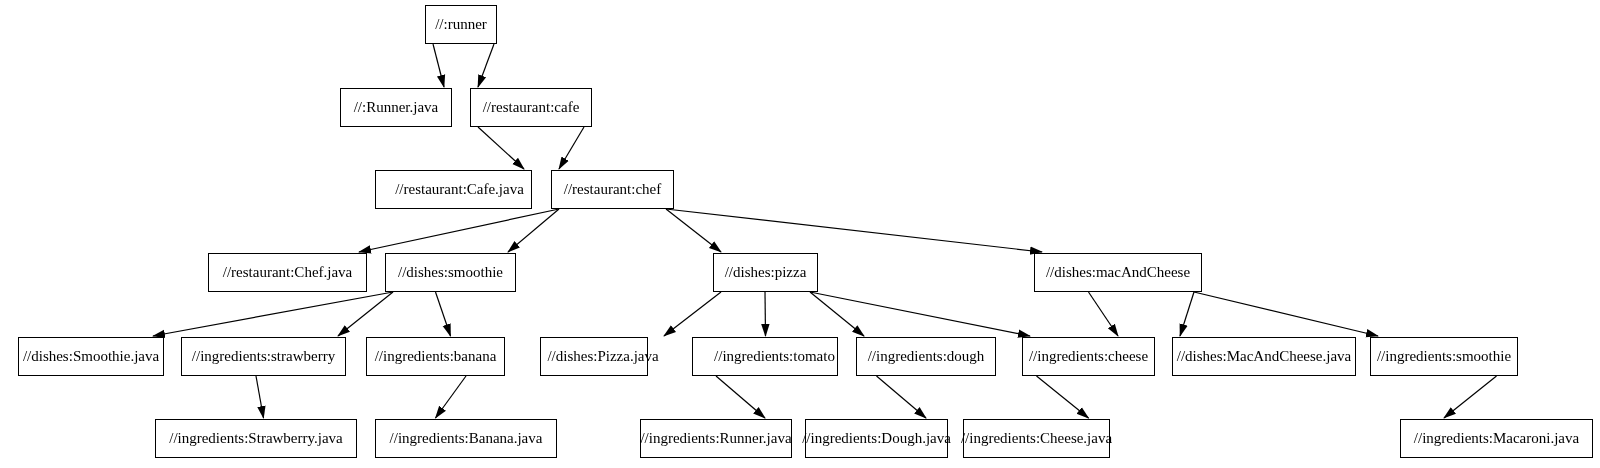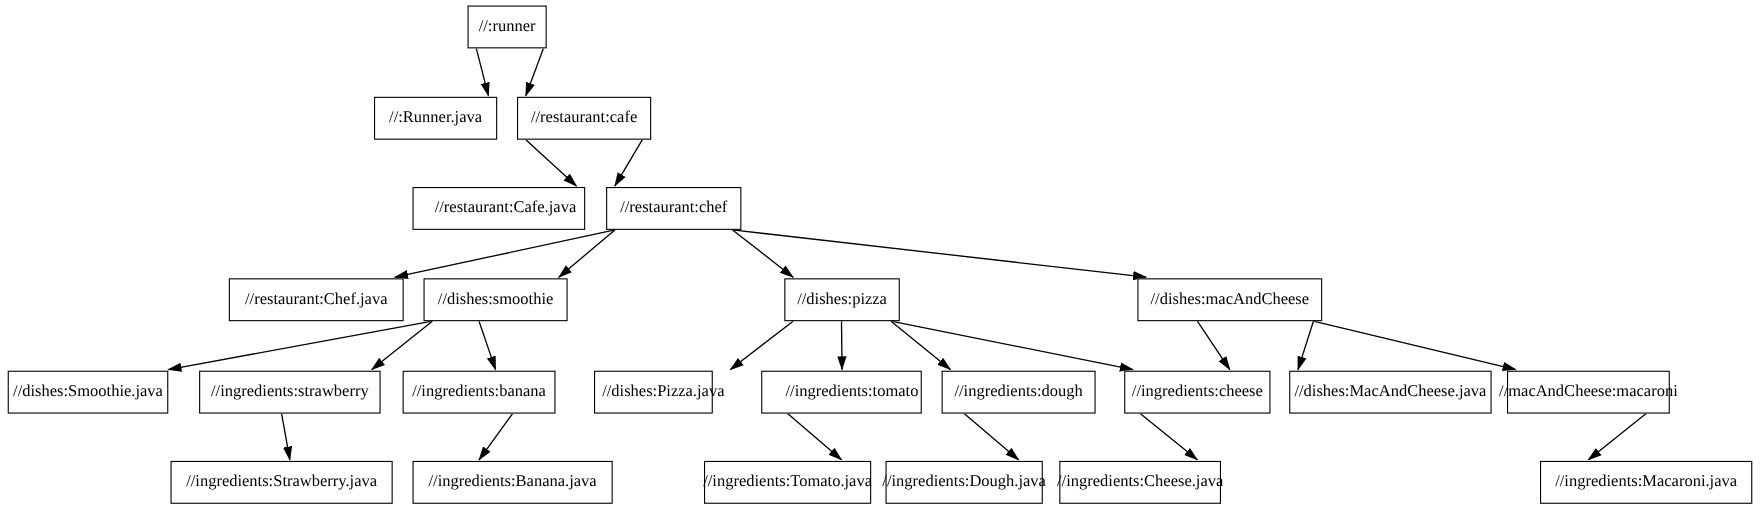--- a/index.html
+++ b/index.html
@@ -77,29 +77,29 @@
   <div id="nodes">
       <div class="node" style="left: 425px; top: 5px; width: 72px; height: 39px; border-color: rgb(0, 0, 0); background: rgb(255, 255, 255); color: rgb(0, 0, 0);">//:runner</div>
       <div class="node" style="left: 340px; top: 88px; width: 112px; height: 39px; border-color: rgb(0, 0, 0); background: rgb(255, 255, 255); color: rgb(0, 0, 0);">//:Runner.java</div>
       <div class="node" style="left: 470px; top: 88px; width: 122px; height: 39px; border-color: rgb(0, 0, 0); background: rgb(255, 255, 255); color: rgb(0, 0, 0);">//restaurant:cafe</div>
       <div class="node" style="left: 375px; top: 170px; width: 157px; height: 39px; border-color: rgb(0, 0, 0); background: rgb(255, 255, 255); color: rgb(0, 0, 0); padding-left: 12px;">//restaurant:Cafe.java</div>
       <div class="node" style="left: 551px; top: 170px; width: 123px; height: 39px; border-color: rgb(0, 0, 0); background: rgb(255, 255, 255); color: rgb(0, 0, 0); text-align: right;">//restaurant:chef</div>
       <div class="node" style="left: 208px; top: 253px; width: 159px; height: 39px; border-color: rgb(0, 0, 0); background: rgb(255, 255, 255); color: rgb(0, 0, 0);">//restaurant:Chef.java</div>
       <div class="node" style="left: 385px; top: 253px; width: 131px; height: 39px; border-color: rgb(0, 0, 0); background: rgb(255, 255, 255); color: rgb(0, 0, 0);">//dishes:smoothie</div>
       <div class="node" style="left: 713px; top: 253px; width: 105px; height: 39px; border-color: rgb(0, 0, 0); background: rgb(255, 255, 255); color: rgb(0, 0, 0);">//dishes:pizza</div>
       <div class="node" style="left: 1034px; top: 253px; width: 168px; height: 39px; border-color: rgb(0, 0, 0); background: rgb(255, 255, 255); color: rgb(0, 0, 0);">//dishes:macAndCheese</div>
-      <div class="node" style="left: 7px; top: 337px; width: 146px; height: 39px; border-color: rgb(0, 0, 0); background: rgb(255, 255, 255); color: rgb(0, 0, 0);">//dishes:Smoothie.java</div>
+      <div class="node" style="left: 18px; top: 337px; width: 146px; height: 39px; border-color: rgb(0, 0, 0); background: rgb(255, 255, 255); color: rgb(0, 0, 0);">//dishes:Smoothie.java</div>
       <div class="node" style="left: 181px; top: 337px; width: 165px; height: 39px; border-color: rgb(0, 0, 0); background: rgb(255, 255, 255); color: rgb(0, 0, 0);">//ingredients:strawberry</div>
       <div class="node" style="left: 366px; top: 337px; width: 139px; height: 39px; border-color: rgb(0, 0, 0); background: rgb(255, 255, 255); color: rgb(0, 0, 0);">//ingredients:banana</div>
       <div class="node" style="left: 540px; top: 337px; width: 108px; height: 39px; border-color: rgb(0, 0, 0); background: rgb(255, 255, 255); color: rgb(0, 0, 0); padding-left: 18px;">//dishes:Pizza.java</div>
       <div class="node" style="left: 692px; top: 337px; width: 146px; height: 39px; border-color: rgb(0, 0, 0); background: rgb(255, 255, 255); color: rgb(0, 0, 0); padding-left: 19px;">//ingredients:tomato</div>
       <div class="node" style="left: 856px; top: 337px; width: 140px; height: 39px; border-color: rgb(0, 0, 0); background: rgb(255, 255, 255); color: rgb(0, 0, 0);">//ingredients:dough</div>
       <div class="node" style="left: 1022px; top: 337px; width: 133px; height: 39px; border-color: rgb(0, 0, 0); background: rgb(255, 255, 255); color: rgb(0, 0, 0);">//ingredients:cheese</div>
       <div class="node" style="left: 1172px; top: 337px; width: 184px; height: 39px; border-color: rgb(0, 0, 0); background: rgb(255, 255, 255); color: rgb(0, 0, 0);">//dishes:MacAndCheese.java</div>
-      <div class="node" style="left: 1370px; top: 337px; width: 148px; height: 39px; border-color: rgb(0, 0, 0); background: rgb(255, 255, 255); color: rgb(0, 0, 0);">//macAndCheese:macaroni</div>
+      <div class="node" style="left: 1370px; top: 337px; width: 148px; height: 39px; border-color: rgb(0, 0, 0); background: rgb(255, 255, 255); color: rgb(0, 0, 0);">//ingredients:smoothie</div>
       <div class="node" style="left: 155px; top: 419px; width: 202px; height: 39px; border-color: rgb(0, 0, 0); background: rgb(255, 255, 255); color: rgb(0, 0, 0);">//ingredients:Strawberry.java</div>
       <div class="node" style="left: 375px; top: 419px; width: 182px; height: 39px; border-color: rgb(0, 0, 0); background: rgb(255, 255, 255); color: rgb(0, 0, 0);">//ingredients:Banana.java</div>
-      <div class="node" style="left: 640px; top: 419px; width: 152px; height: 39px; border-color: rgb(0, 0, 0); background: rgb(255, 255, 255); color: rgb(0, 0, 0);">//ingredients:Tomato.java</div>
+      <div class="node" style="left: 640px; top: 419px; width: 152px; height: 39px; border-color: rgb(0, 0, 0); background: rgb(255, 255, 255); color: rgb(0, 0, 0);">//ingredients:Runner.java</div>
       <div class="node" style="left: 805px; top: 419px; width: 143px; height: 39px; border-color: rgb(0, 0, 0); background: rgb(255, 255, 255); color: rgb(0, 0, 0);">//ingredients:Dough.java</div>
       <div class="node" style="left: 963px; top: 419px; width: 147px; height: 39px; border-color: rgb(0, 0, 0); background: rgb(255, 255, 255); color: rgb(0, 0, 0);">//ingredients:Cheese.java</div>
       <div class="node" style="left: 1400px; top: 419px; width: 193px; height: 39px; border-color: rgb(0, 0, 0); background: rgb(255, 255, 255); color: rgb(0, 0, 0);">//ingredients:Macaroni.java</div>
     </div>
 </div>
 
 </body></html>

